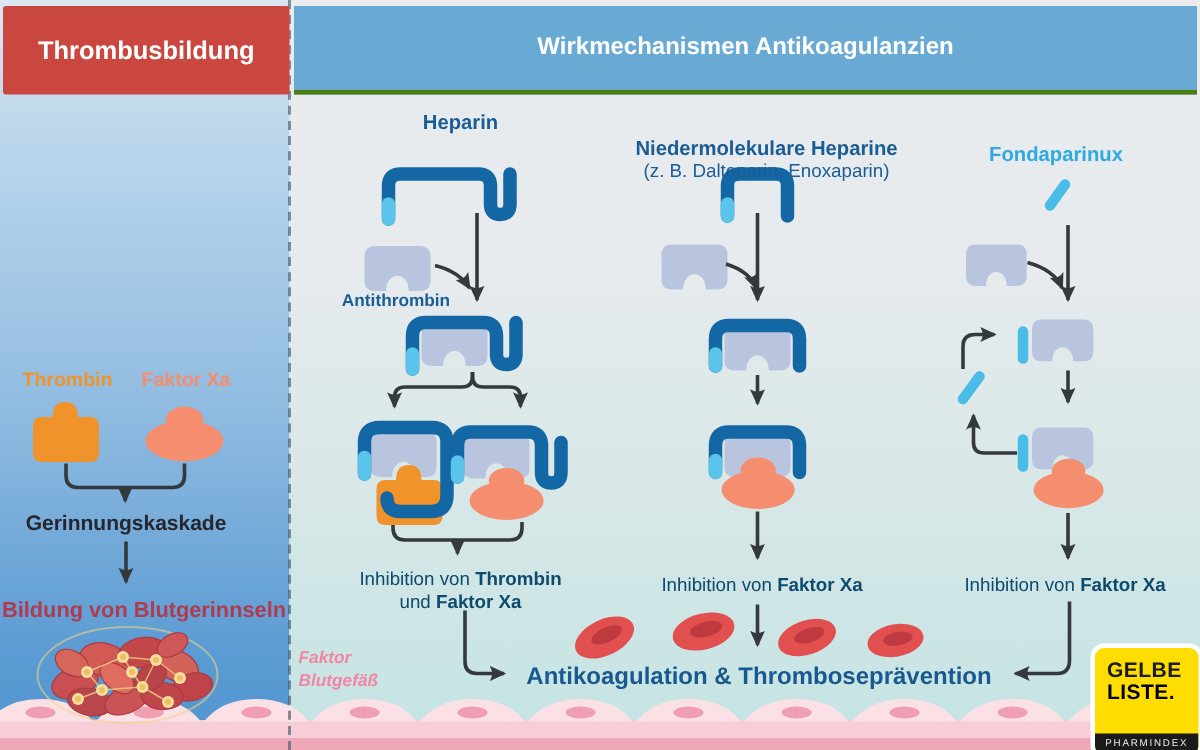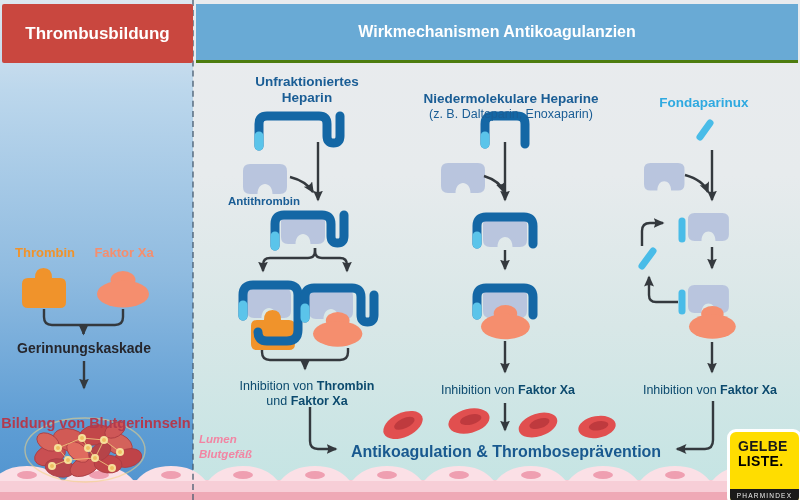--- a/index.html
+++ b/index.html
@@ -20,21 +20,21 @@
   .txt{position:absolute;white-space:nowrap;transform:translateX(-50%);text-align:center;}
   .col-title{font-size:13.5px;font-weight:bold;color:#1A5D95;line-height:1.15;}
   .col-sub{font-size:12.5px;font-weight:normal;color:#1A5D95;}
   .fonda{color:#2FA9E0;}
   .at-label{font-size:11.5px;font-weight:bold;color:#1A5D95;}
   .inh{font-size:12.5px;color:#0c4a6e;line-height:1.18;}
   .inh b{font-weight:bold;}
   .lbl-thr{font-size:13px;font-weight:bold;color:#F0932B;}
   .lbl-fxa{font-size:13px;font-weight:bold;color:#F58E6E;}
   .cascade{font-size:14px;font-weight:bold;color:#26262C;}
-  .clot{font-size:14.5px;font-weight:bold;color:#B23A4E;margin-top:16px;}
+  .clot{font-size:14.5px;font-weight:bold;color:#B23A4E;}
   .lumen{font-size:11.5px;font-weight:bold;font-style:italic;color:#F285A3;
     text-align:left;transform:none;line-height:1.3;}
   .outcome{font-size:16px;font-weight:bold;color:#19598F;}
   .logo{position:absolute;left:727px;top:429px;width:69px;height:71px;
     border:3px solid #fff;border-radius:9px;background:#FFDD00;overflow:hidden;}
   .logo .l1{font-size:14px;font-weight:bold;color:#1A1A1A;line-height:1.05;
     padding:7px 0 0 8px;letter-spacing:.3px;}
   .logo .l2{font-size:14px;font-weight:bold;color:#000000;line-height:1.05;
     padding:0 0 0 8px;letter-spacing:.3px;}
   .logo .strip{position:absolute;left:0;bottom:0;width:100%;height:14px;
@@ -273,26 +273,25 @@
   <div class="sep"></div>
 
   <div class="hdr hdr-red">Thrombusbildung</div>
   <div class="hdr hdr-blue">Wirkmechanismen Antikoagulanzien</div>
 
   <div class="txt lbl-thr" style="left:45px;top:245px;">Thrombin</div>
   <div class="txt lbl-fxa" style="left:124px;top:245px;">Faktor Xa</div>
   <div class="txt cascade" style="left:84px;top:340px;">Gerinnungskaskade</div>
   <div class="txt clot" style="left:96px;top:399px;">Bildung von Blutgerinnseln</div>
   <div class="txt lumen" style="left:199px;top:432px;">
-    <div>Lumen</div>
+    <div>Faktor</div>
     <div>Blutgefäß</div>
   </div>
 
   <div class="txt col-title" style="left:307px;top:74px;">
-    <div>Unfraktioniertes</div>
     <div>Heparin</div>
   </div>
   <div class="txt at-label" style="left:264px;top:195px;">Antithrombin</div>
   <div class="txt inh" style="left:307px;top:379px;">
     <div><span>Inhibition von</span> <b>Thrombin</b></div>
     <div><span>und</span> <b>Faktor Xa</b></div>
   </div>
 
   <div class="txt col-title" style="left:511px;top:71px;margin-top:20px;">
     <div>Niedermolekulare Heparine</div>

